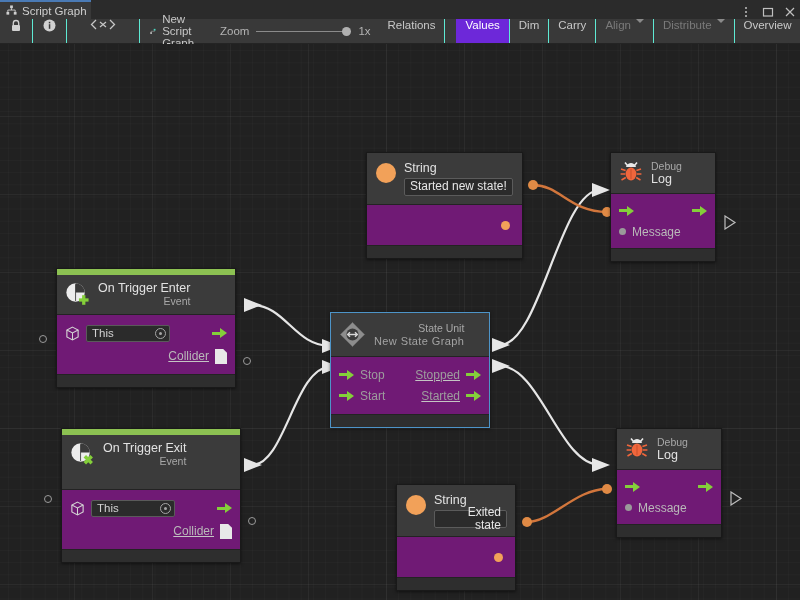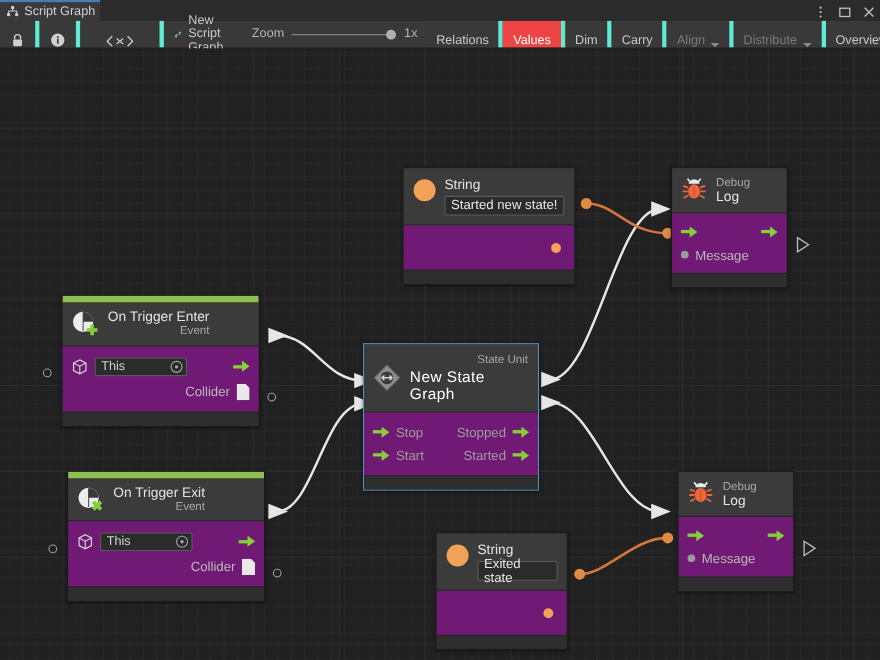--- a/index.html
+++ b/index.html
@@ -15,25 +15,25 @@
        box-sizing:border-box;display:flex;align-items:center;padding-left:6px;}
   .tab .tablabel{font-size:11.5px;color:#cfcfcf;margin-left:5px;}
   .wbtns{position:absolute;right:4px;top:0;height:19px;display:flex;
          align-items:center;gap:10px;}
   .wbtn{width:12px;height:12px;position:relative;cursor:default;}
 
   
   .toolbar{position:absolute;left:0;top:19px;width:800px;height:25px;
            background:#393939;border-bottom:1px solid #242424;
            display:flex;align-items:stretch;box-sizing:border-box;}
-  .tbtn{display:flex;align-items:flex-end;justify-content:center;
-        border-right:4px solid #5eead4;padding:0 9px;font-size:11.5px;
+  .tbtn{display:flex;align-items:flex-start;justify-content:center;
+        border-right:1px solid #5eead4;padding:0 9px;font-size:11.5px;
         color:#c8c8c8;background:#393939;box-sizing:border-box;}
   .tbtn.icon{padding:0 10px;}
-  .tbtn.active{background:#ef4444;color:#ffffff;}
+  .tbtn.active{background:#6d28d9;color:#ffffff;margin-left:11px;}
   .tbtn.dim{color:#7a7a7a;}
   .graphname{display:flex;align-items:center;gap:6px;padding:0 10px;
              font-size:11.5px;color:#c8c8c8;justify-content:center;}
   .zoomwrap{display:flex;align-items:center;gap:7px;padding:0 8px;font-size:11.5px;color:#b4b4b4;}
   .zslider{position:relative;width:95px;height:12px;display:flex;align-items:center;}
   .ztrack{width:95px;height:1px;background:#8b8b8b;}
   .zknob{position:absolute;right:0;top:2px;width:9px;height:9px;border-radius:50%;
          background:#b0b0b0;}
   .caret{width:0;height:0;border-left:4px solid transparent;border-right:4px solid transparent;
          border-top:4px solid #8a8a8a;margin-left:5px;}
@@ -53,29 +53,29 @@
 
   
   .node{position:absolute;background:#333333;border:1px solid #191919;
         box-sizing:border-box;box-shadow:0 1px 3px rgba(0,0,0,.5);margin-top:30px;}
   .node.selected{border:1px solid #4d94c8;}
   .nhead{display:flex;align-items:center;gap:8px;padding:7px 9px 7px 8px;
          background:#3b3b3b;border-bottom:1px solid #232323;box-sizing:border-box;}
   .ntitles{display:flex;flex-direction:column;line-height:1.15;}
   .nsub{font-size:10.5px;color:#a8a8a8;text-align:right;}
   .ntitle{font-size:12.5px;color:#e2e2e2;}
-  .ntitle-lg{font-size:14px;color:#ffffff;letter-spacing:.4px;}
+  .ntitle-lg{font-size:11px;color:#a3a3a3;letter-spacing:.4px;}
   .nbody{position:relative;background:#701a75;box-sizing:border-box;}
   .nfoot{height:12px;background:#2e2e2e;border-top:1px solid #232323;}
   .greenbar{height:6px;background:#8cc152;}
 
   .prow{display:flex;align-items:center;height:21px;padding:0 8px;
         justify-content:space-between;box-sizing:border-box;}
   .pleft{display:flex;align-items:center;gap:6px;}
-  .pright{display:flex;align-items:center;gap:6px;}
+  .pright{display:flex;align-items:center;gap:6px;text-decoration:underline;}
   .plabel{font-size:12px;color:#b9b9b9;}
   .plabel-d{font-size:12px;color:#9d9d9d;}
 
   .arrow-g{width:15px;height:10px;position:relative;flex:none;}
   .arrow-g:before{content:"";position:absolute;left:0;top:3.5px;width:9px;height:3px;background:#84cf3a;}
   .arrow-g:after{content:"";position:absolute;left:8px;top:0;width:0;height:0;
      border-top:5px solid transparent;border-bottom:5px solid transparent;border-left:7px solid #84cf3a;}
 
   .dot-grey{width:7px;height:7px;border-radius:50%;background:#9a9a9a;flex:none;}
   .dot-orange{width:9px;height:9px;border-radius:50%;background:#f2a159;flex:none;}
@@ -86,21 +86,21 @@
             background:#2b2b2b;border:1px solid #5a5a5a;border-radius:2px;
             height:17px;width:84px;padding:0 3px 0 5px;box-sizing:border-box;}
   .objfield span{font-size:11.5px;color:#d2d2d2;}
   .objpick{width:11px;height:11px;border-radius:50%;border:1px solid #a6a6a6;
            position:relative;box-sizing:border-box;}
   .objpick:after{content:"";position:absolute;left:3px;top:3px;width:3px;height:3px;
            border-radius:50%;background:#a6a6a6;}
 
   .txtfield{background:#2b2b2b;border:1px solid #5b5b5b;border-radius:2px;
             font-size:12px;color:#e6e6e6;padding:1px 5px;box-sizing:border-box;
-            height:18px;display:flex;align-items:center;}
+            height:18px;display:flex;align-items:center;text-align:right;}
 
   .docicon{width:12px;height:15px;background:#e8e8e8;flex:none;
            clip-path:polygon(0 0,68% 0,100% 26%,100% 100%,0 100%);}
 
   
   .outport{position:absolute;}
 </style>
 </head>
 <body>
 
@@ -352,21 +352,21 @@
             <span class="plabel-d">Started</span>
             <div class="arrow-g"></div>
           </div>
         </div>
       </div>
       <div class="nfoot"></div>
     </div>
 
     <div class="node" style="left:61px;top:354px;width:180px;">
       <div class="greenbar"></div>
-      <div class="nhead" style="padding:6px 9px 6px 8px;">
+      <div class="nhead" style="padding:6px 9px 22px 8px;">
         <svg width="25" height="25" viewBox="0 0 26 26">
           <circle cx="11" cy="11" r="9.6" fill="#ededed"></circle>
           <path d="M11 11 L11 1.4 A9.6 9.6 0 0 1 20.6 11 Z" fill="#3b3b3b"></path>
           <path d="M11 2.3v17.4" stroke="#3b3b3b" stroke-width="0.9"></path>
           <path d="M15.4 14.8l7.2 7.2M22.6 14.8l-7.2 7.2" stroke="#84cf3a" stroke-width="3.6" stroke-linecap="butt"></path>
         </svg>
         <div class="ntitles">
           <span class="ntitle">On Trigger Exit</span>
           <span class="nsub">Event</span>
         </div>

